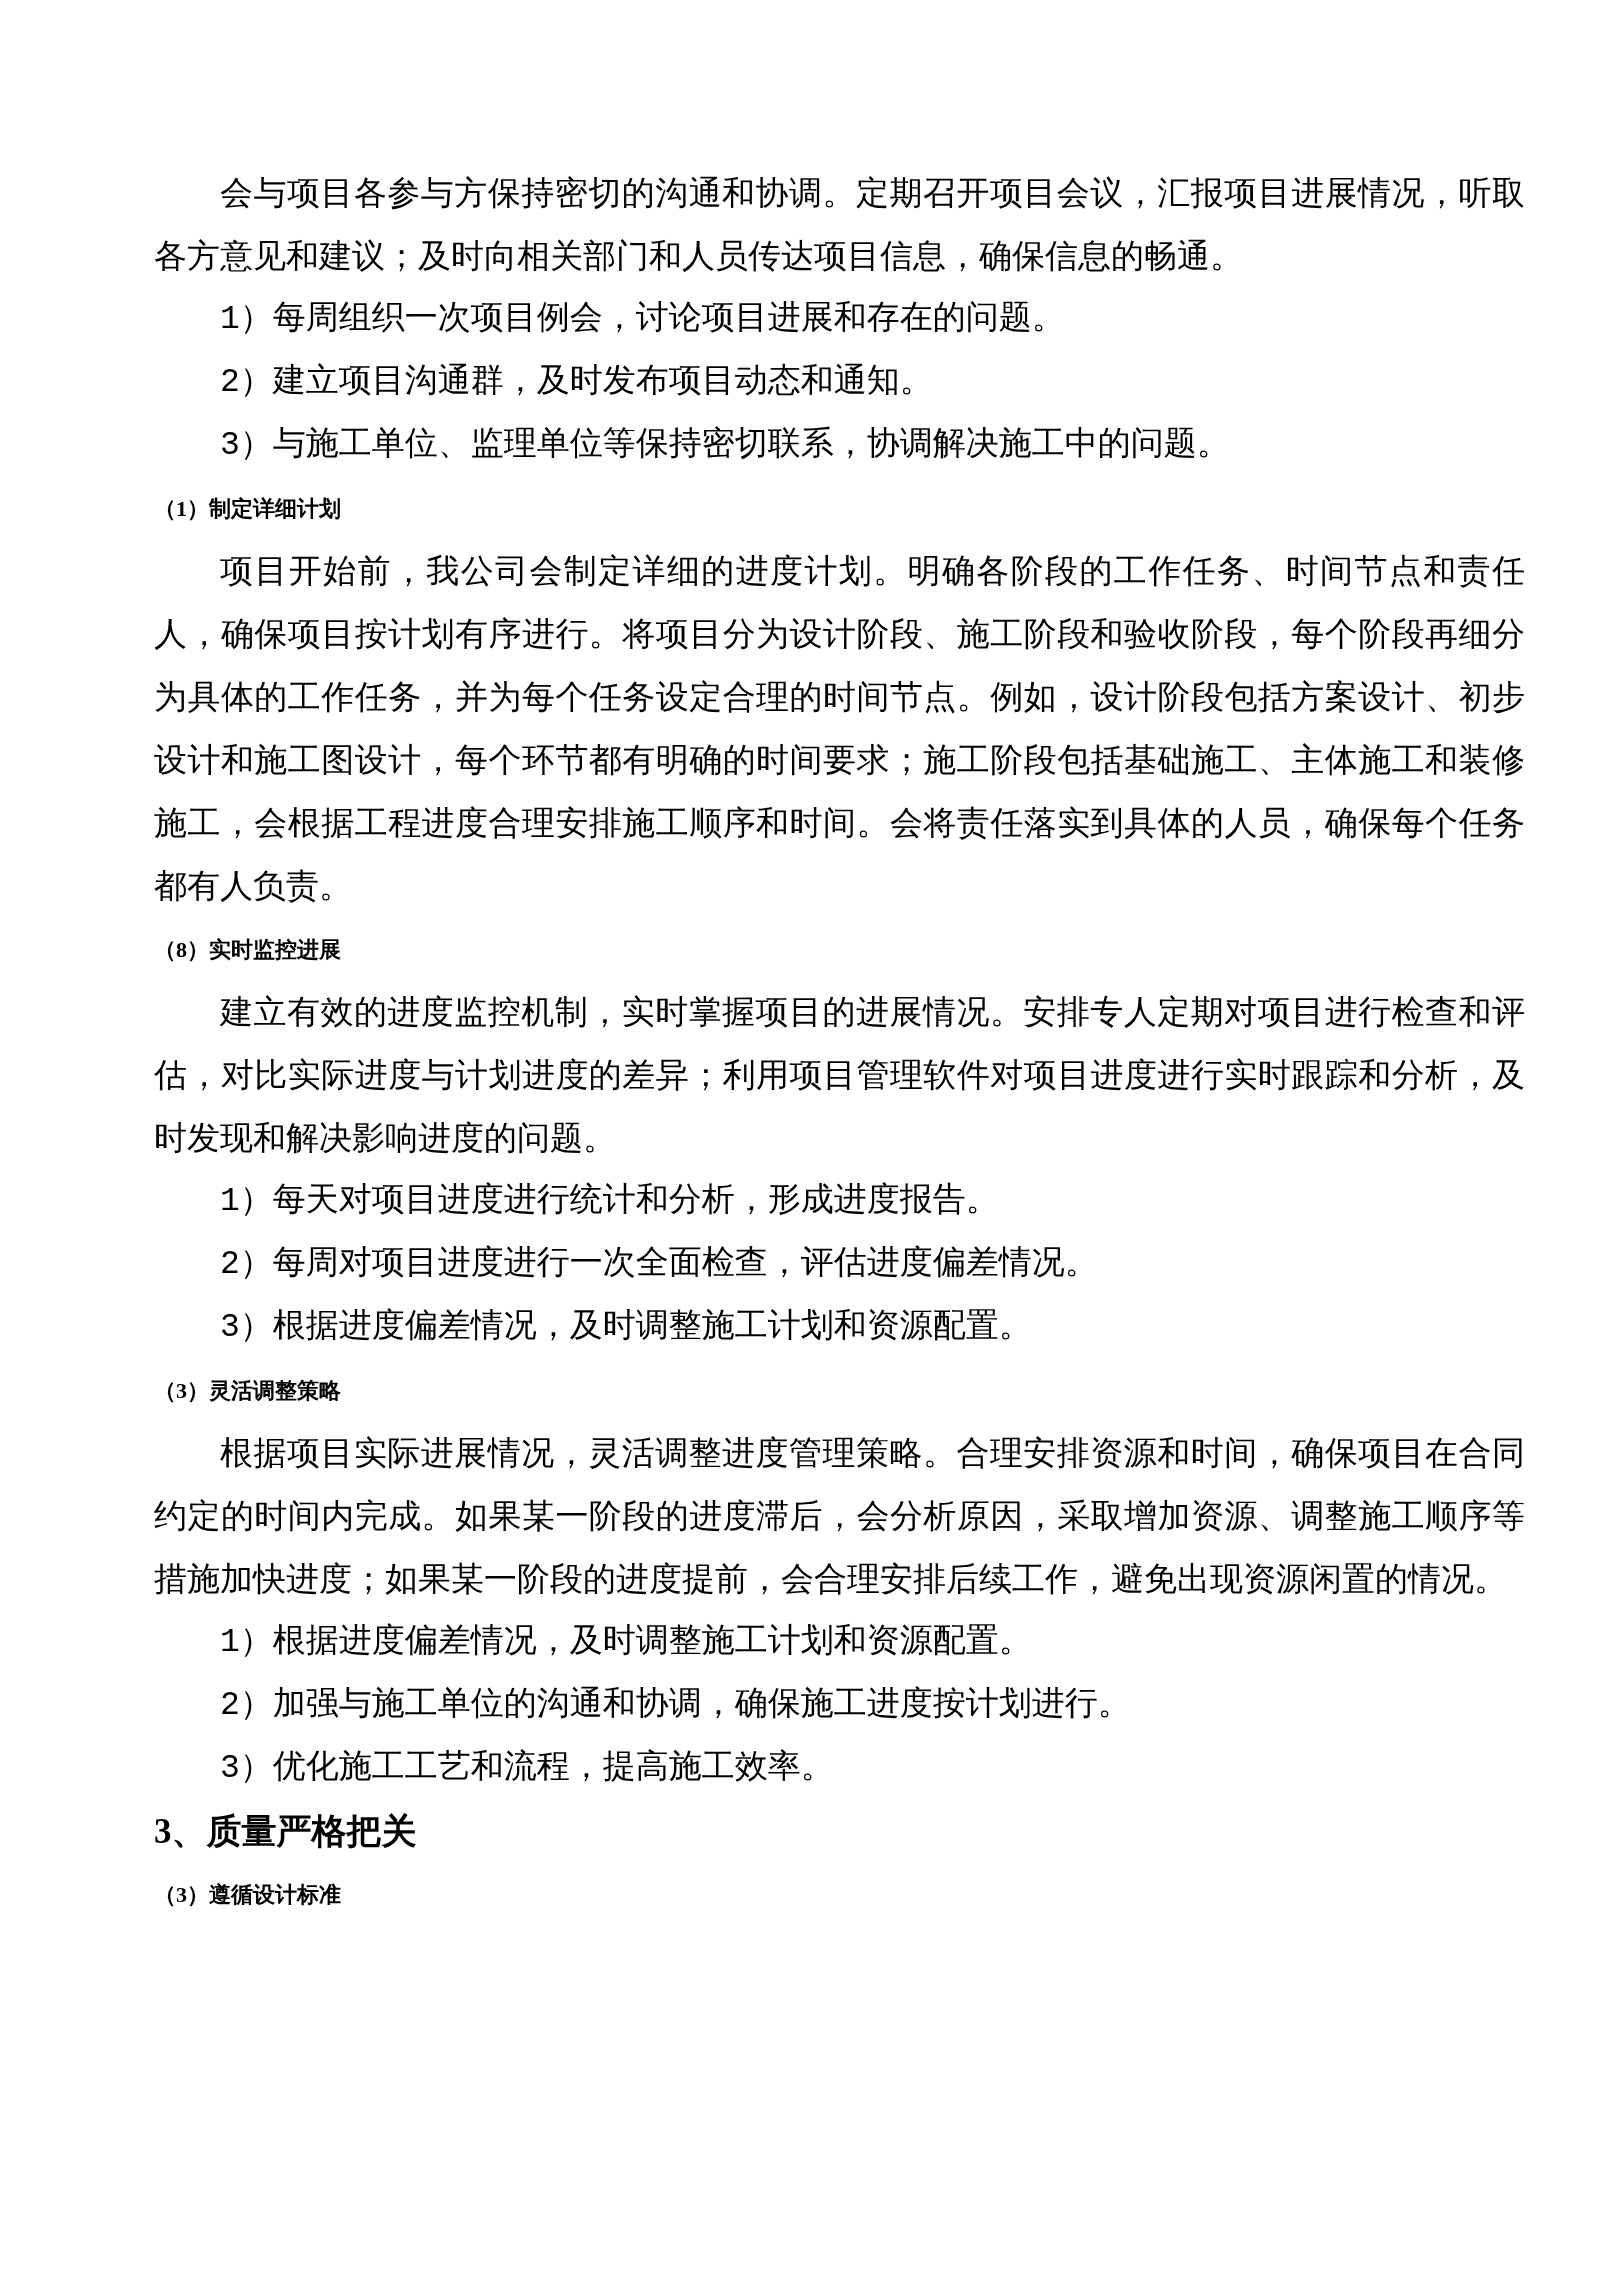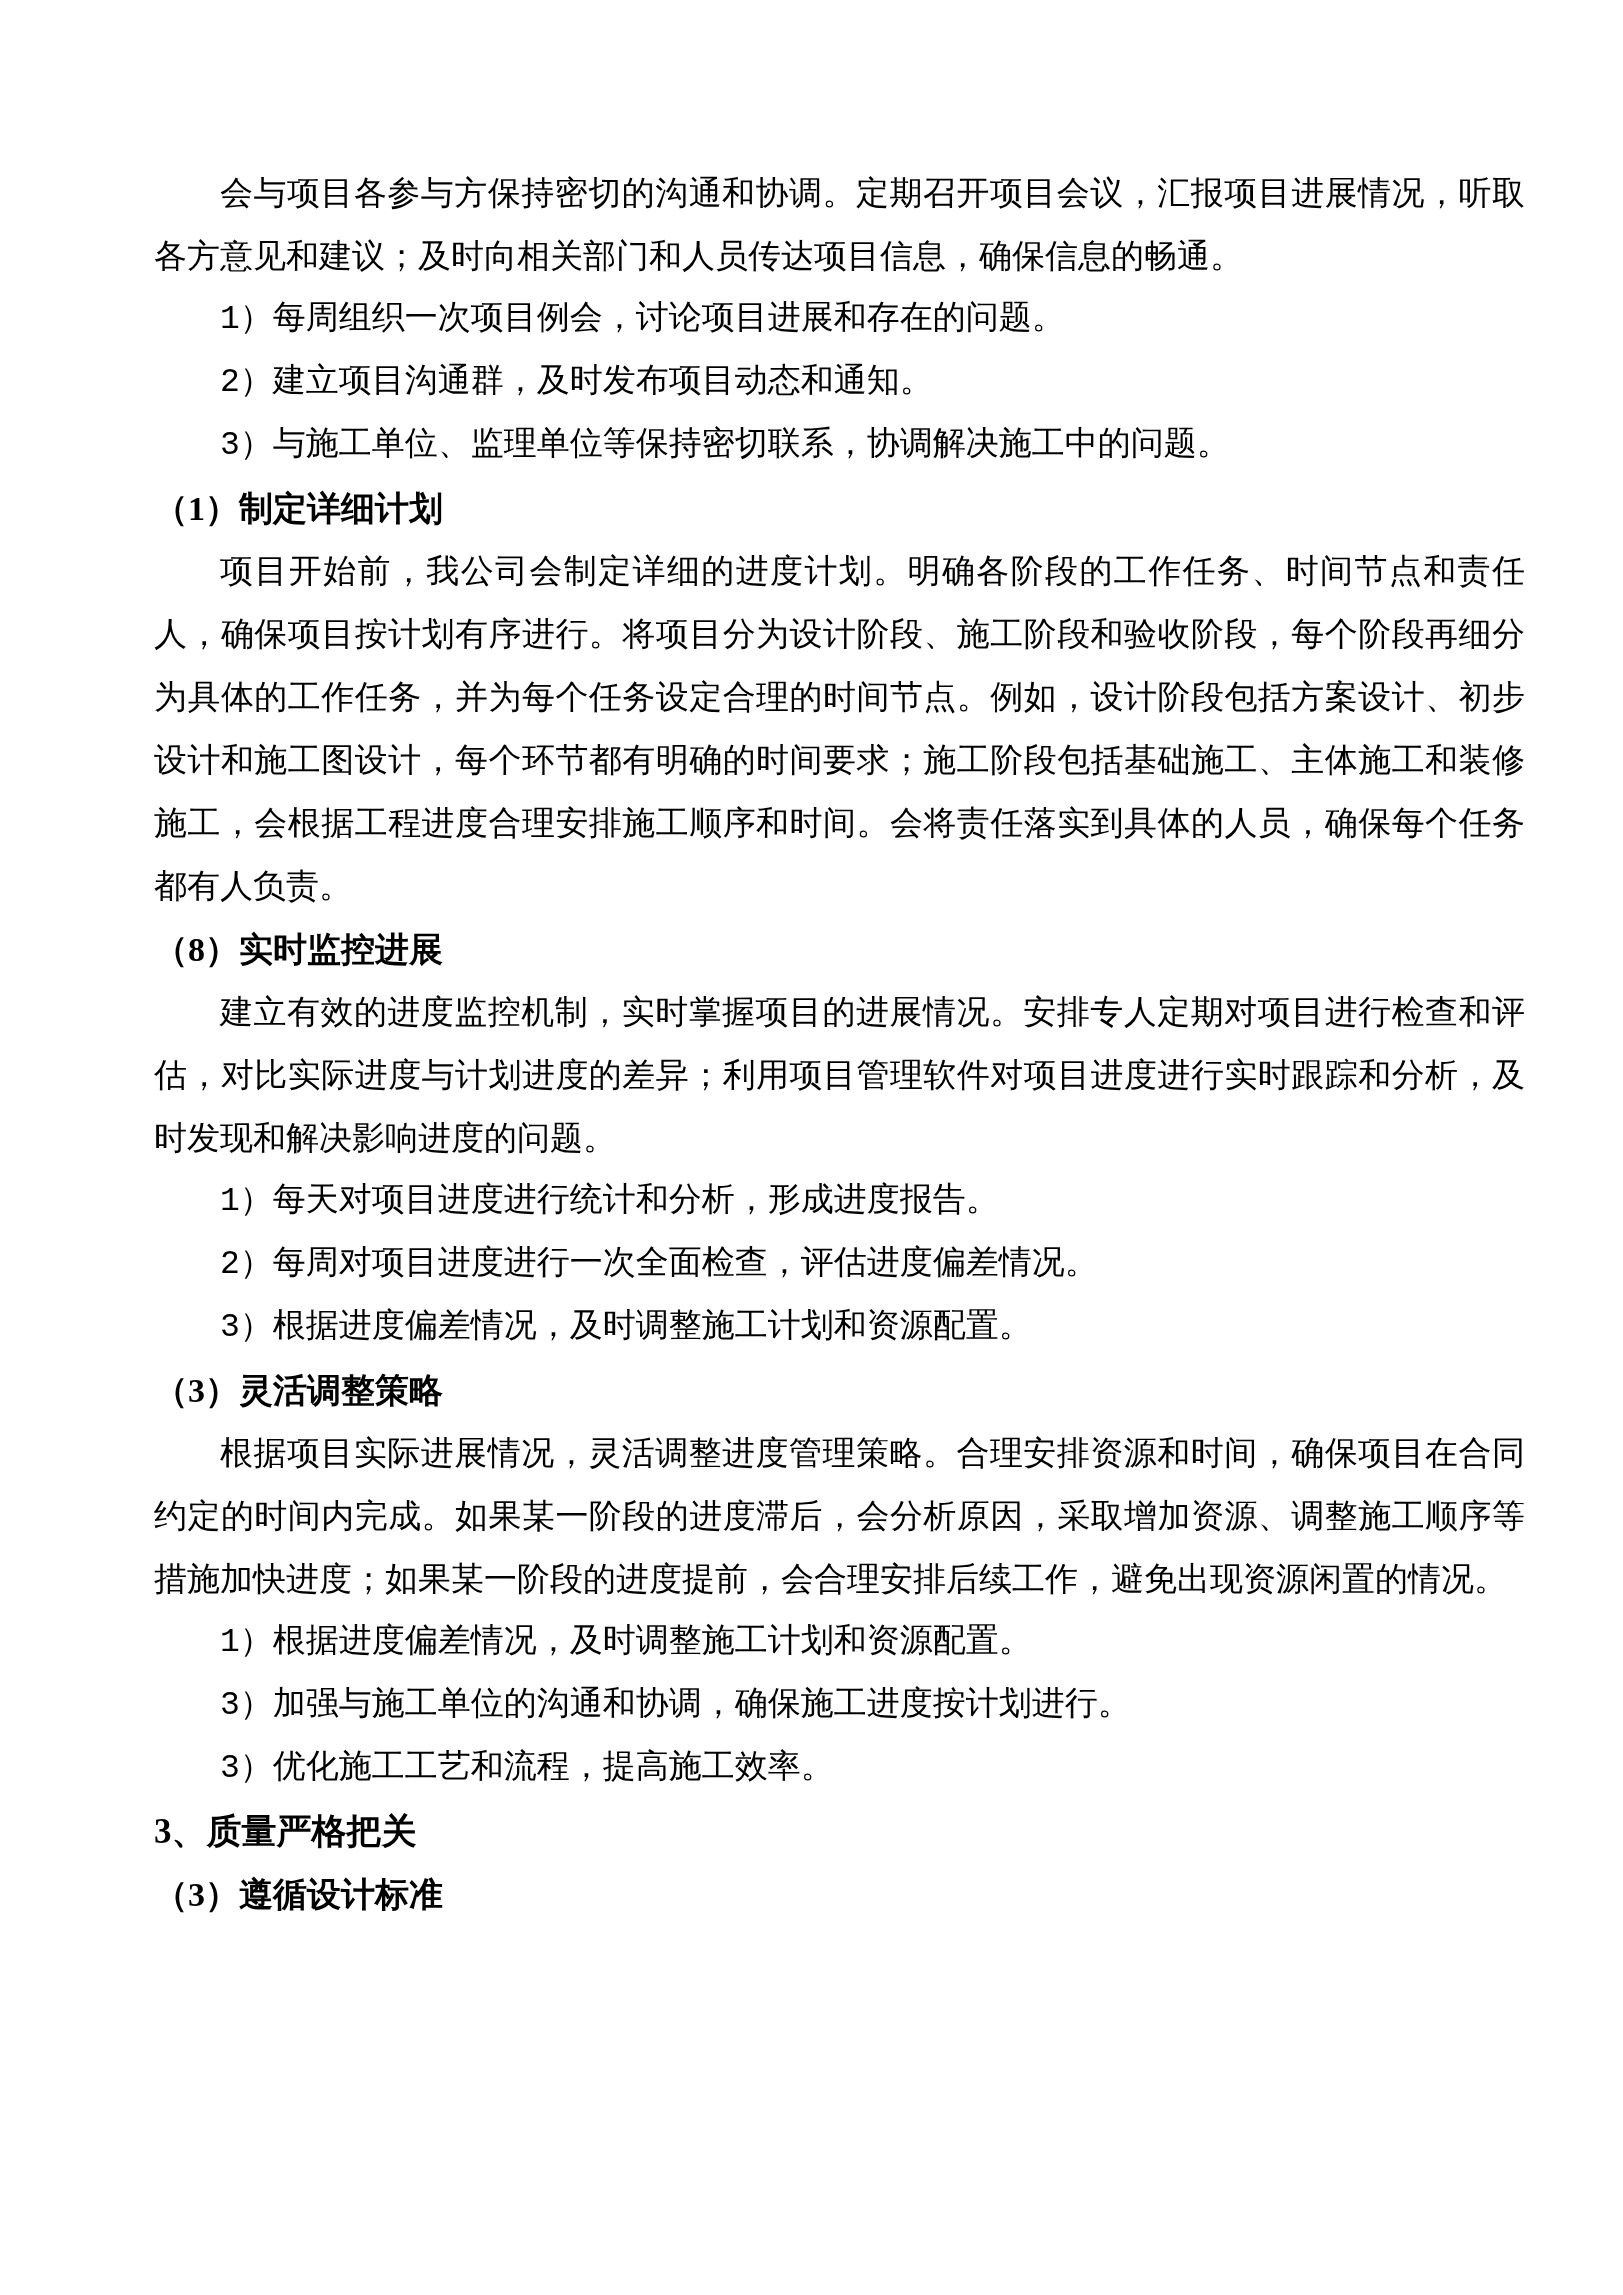--- a/index.html
+++ b/index.html
@@ -33,39 +33,39 @@
     font-family: Liberation Mono, monospace;
   }
   .h-section {
     font-weight: bold;
     text-indent: 0;
     font-size: 35px;
   }
   .h-sub {
     font-weight: bold;
     text-indent: 0;
-    font-size: 34px;
+    font-size: 22px;
   }
 </style>
 </head>
 <body>
 
 <div class="page">
   <p class="para">会与项目各参与方保持密切的沟通和协调。定期召开项目会议，汇报项目进展情况，听取各方意见和建议；及时向相关部门和人员传达项目信息，确保信息的畅通。</p>
   <p class="item">1）每周组织一次项目例会，讨论项目进展和存在的问题。</p>
   <p class="item">2）建立项目沟通群，及时发布项目动态和通知。</p>
   <p class="item">3）与施工单位、监理单位等保持密切联系，协调解决施工中的问题。</p>
   <p class="h-sub">（1）制定详细计划</p>
   <p class="para">项目开始前，我公司会制定详细的进度计划。明确各阶段的工作任务、时间节点和责任人，确保项目按计划有序进行。将项目分为设计阶段、施工阶段和验收阶段，每个阶段再细分为具体的工作任务，并为每个任务设定合理的时间节点。例如，设计阶段包括方案设计、初步设计和施工图设计，每个环节都有明确的时间要求；施工阶段包括基础施工、主体施工和装修施工，会根据工程进度合理安排施工顺序和时间。会将责任落实到具体的人员，确保每个任务都有人负责。</p>
   <p class="h-sub">（8）实时监控进展</p>
   <p class="para">建立有效的进度监控机制，实时掌握项目的进展情况。安排专人定期对项目进行检查和评估，对比实际进度与计划进度的差异；利用项目管理软件对项目进度进行实时跟踪和分析，及时发现和解决影响进度的问题。</p>
   <p class="item">1）每天对项目进度进行统计和分析，形成进度报告。</p>
   <p class="item">2）每周对项目进度进行一次全面检查，评估进度偏差情况。</p>
   <p class="item">3）根据进度偏差情况，及时调整施工计划和资源配置。</p>
   <p class="h-sub">（3）灵活调整策略</p>
   <p class="para">根据项目实际进展情况，灵活调整进度管理策略。合理安排资源和时间，确保项目在合同约定的时间内完成。如果某一阶段的进度滞后，会分析原因，采取增加资源、调整施工顺序等措施加快进度；如果某一阶段的进度提前，会合理安排后续工作，避免出现资源闲置的情况。</p>
   <p class="item">1）根据进度偏差情况，及时调整施工计划和资源配置。</p>
-  <p class="item">3）加强与施工单位的沟通和协调，确保施工进度按计划进行。</p>
+  <p class="item">2）加强与施工单位的沟通和协调，确保施工进度按计划进行。</p>
   <p class="item">3）优化施工工艺和流程，提高施工效率。</p>
   <p class="h-section">3、质量严格把关</p>
   <p class="h-sub">（3）遵循设计标准</p>
 </div>
 
 
 </body></html>

